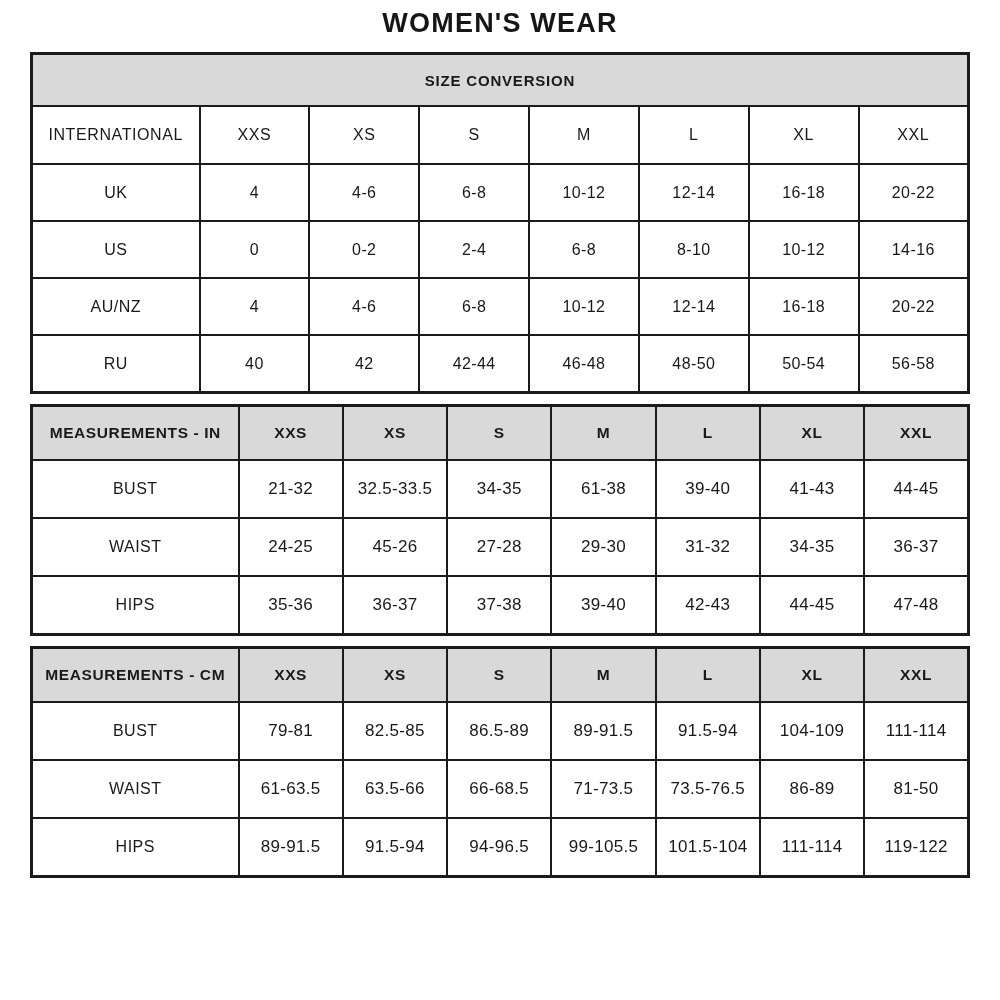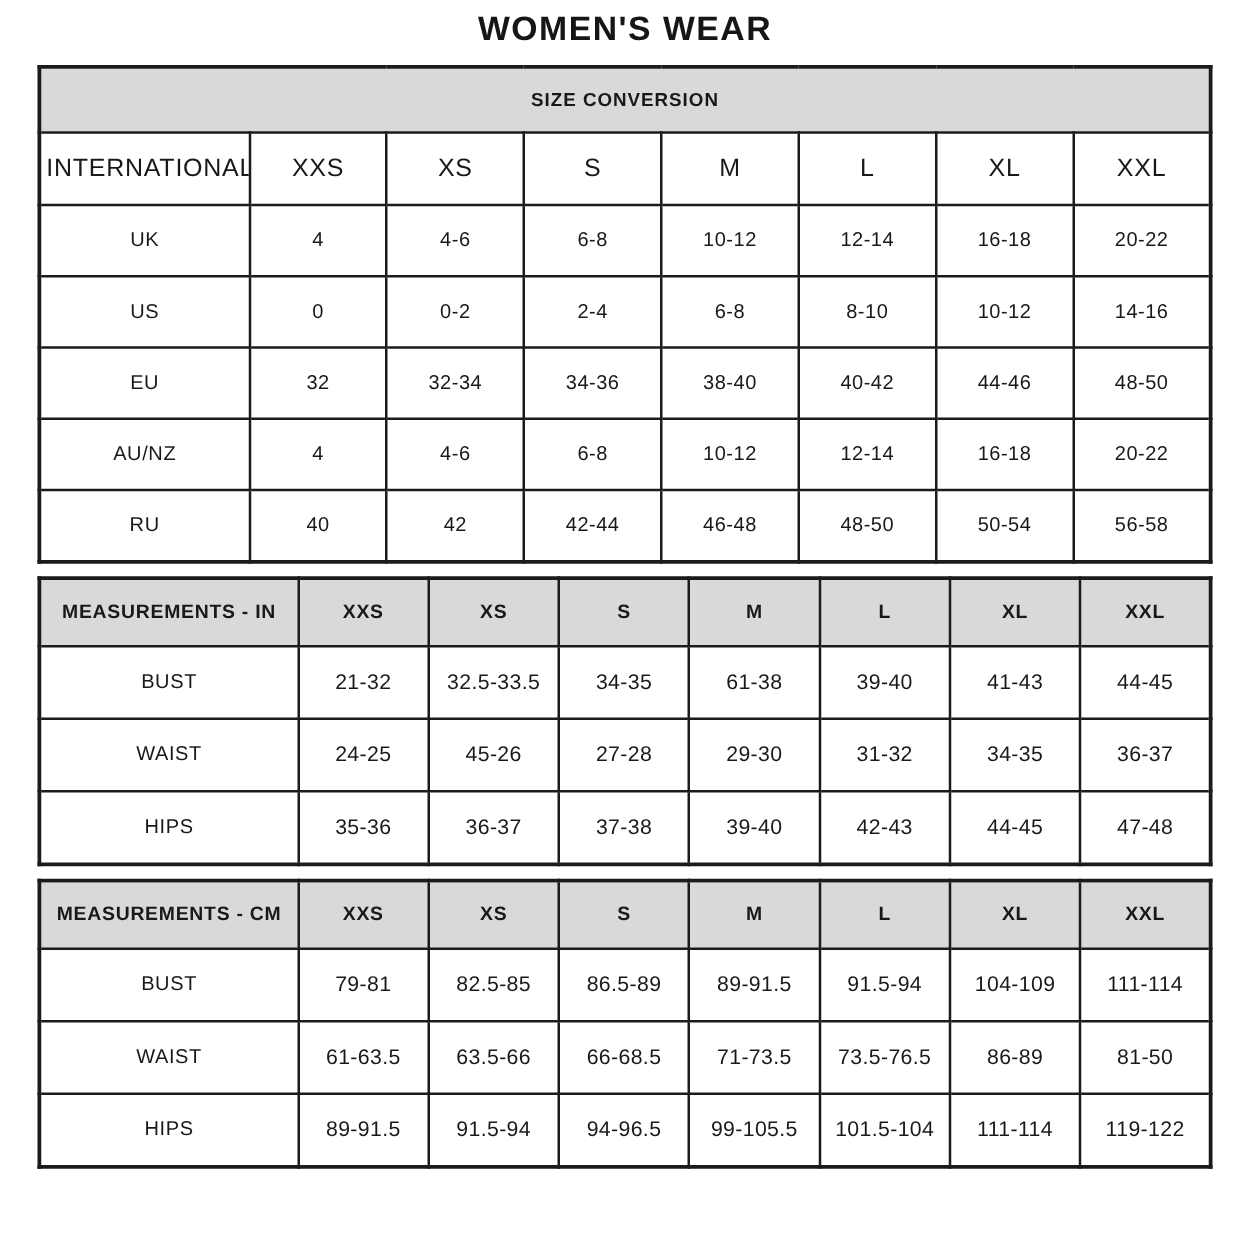--- a/index.html
+++ b/index.html
@@ -46,21 +46,21 @@
     background: var(--header-bg, #d9d9d9);
     height: 50px;
     font-size: 15px;
     font-weight: bold;
     letter-spacing: 0.8px;
   }
   
   table.table-conversion tr.cols-row th {
     background: #ffffff;
     height: 56px;
-    font-size: 20px;
+    font-size: 16px;
     font-weight: normal;
     letter-spacing: 0.6px;
   }
   
   table.table-measure tr.cols-row th {
     background: var(--header-bg, #d9d9d9);
     height: 52px;
     font-size: 15.5px;
     font-weight: bold;
     letter-spacing: 0.6px;
@@ -126,30 +126,20 @@
           </tr>
           <tr>
             <td class="row-label">US</td>
             <td>0</td>
             <td>0-2</td>
             <td>2-4</td>
             <td>6-8</td>
             <td>8-10</td>
             <td>10-12</td>
             <td>14-16</td>
-          </tr>
-          <tr>
-            <td class="row-label">EU</td>
-            <td>32</td>
-            <td>32-34</td>
-            <td>34-36</td>
-            <td>38-40</td>
-            <td>40-42</td>
-            <td>44-46</td>
-            <td>48-50</td>
           </tr>
           <tr>
             <td class="row-label">AU/NZ</td>
             <td>4</td>
             <td>4-6</td>
             <td>6-8</td>
             <td>10-12</td>
             <td>12-14</td>
             <td>16-18</td>
             <td>20-22</td>

